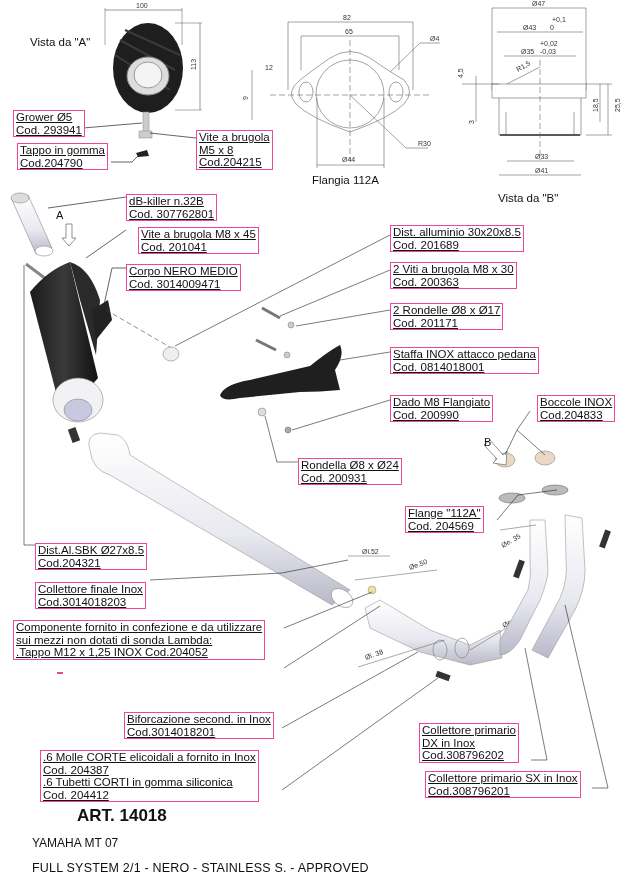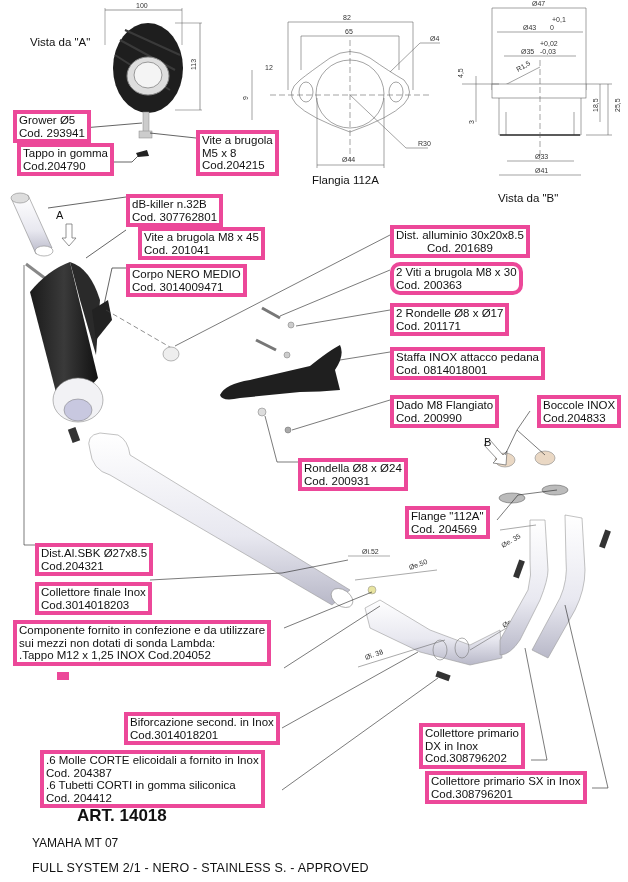--- a/index.html
+++ b/index.html
@@ -1,19 +1,19 @@
 <!DOCTYPE html>
 <html><head>
 <meta charset="utf-8">
 <style>
   html, body { margin:0; padding:0; background:#ffffff; }
   body { width:628px; height:882px; position:relative; overflow:hidden;
          font-family:"Liberation Sans", sans-serif; color:#111; }
-  .lbl { position:absolute; border:4px solid #ec4899; background:#fff;
-         font-size:11.5px; line-height:12.5px; padding:0 2px; white-space:nowrap; color:#111; }
+  .lbl { position:absolute; border:1px solid #ec4899; background:#fff;
+         font-size:11.5px; line-height:12.5px; padding:0 2px; white-space:nowrap; color:#111;text-decoration:underline; }
   .lbl span { display:block; }
   .caption { position:absolute; font-size:11px; color:#111; }
   .dim { font-size:7px; fill:#333; font-family:"Liberation Sans", sans-serif; }
   #art { position:absolute; left:32px; top:806px; font-size:17px; font-weight:bold;margin-left:45px; }
   #model { position:absolute; left:32px; top:836px; font-size:12px; }
   #system { position:absolute; left:32px; top:861px; font-size:12.5px; letter-spacing:0.2px; }
   svg#drawing { position:absolute; left:0; top:0; }
 </style>
 </head>
 <body>
@@ -230,25 +230,25 @@
     <span>Cod. 307762801</span>
   </div>
 <div class="lbl" style="left:126px; top:227px;margin-left:12px;">
     <span>Vite a brugola M8 x 45</span>
     <span>Cod. 201041</span>
   </div>
 <div class="lbl" style="left:126px; top:264px;">
     <span>Corpo NERO MEDIO</span>
     <span>Cod. 3014009471</span>
   </div>
-<div class="lbl" style="left:390px; top:225px;text-align:center;">
+<div class="lbl" style="left:390px; top:225px;">
     <span>Dist. alluminio 30x20x8.5</span>
     <span>Cod. 201689</span>
   </div>
-<div class="lbl" style="left:390px; top:262px;border-radius:10px;">
+<div class="lbl" style="left:390px; top:262px;">
     <span>2 Viti a brugola M8 x 30</span>
     <span>Cod. 200363</span>
   </div>
 <div class="lbl" style="left:390px; top:303px;">
     <span>2 Rondelle Ø8 x Ø17</span>
     <span>Cod. 201171</span>
   </div>
 <div class="lbl" style="left:390px; top:347px;">
     <span>Staffa INOX attacco pedana</span>
     <span>Cod. 0814018001</span>

